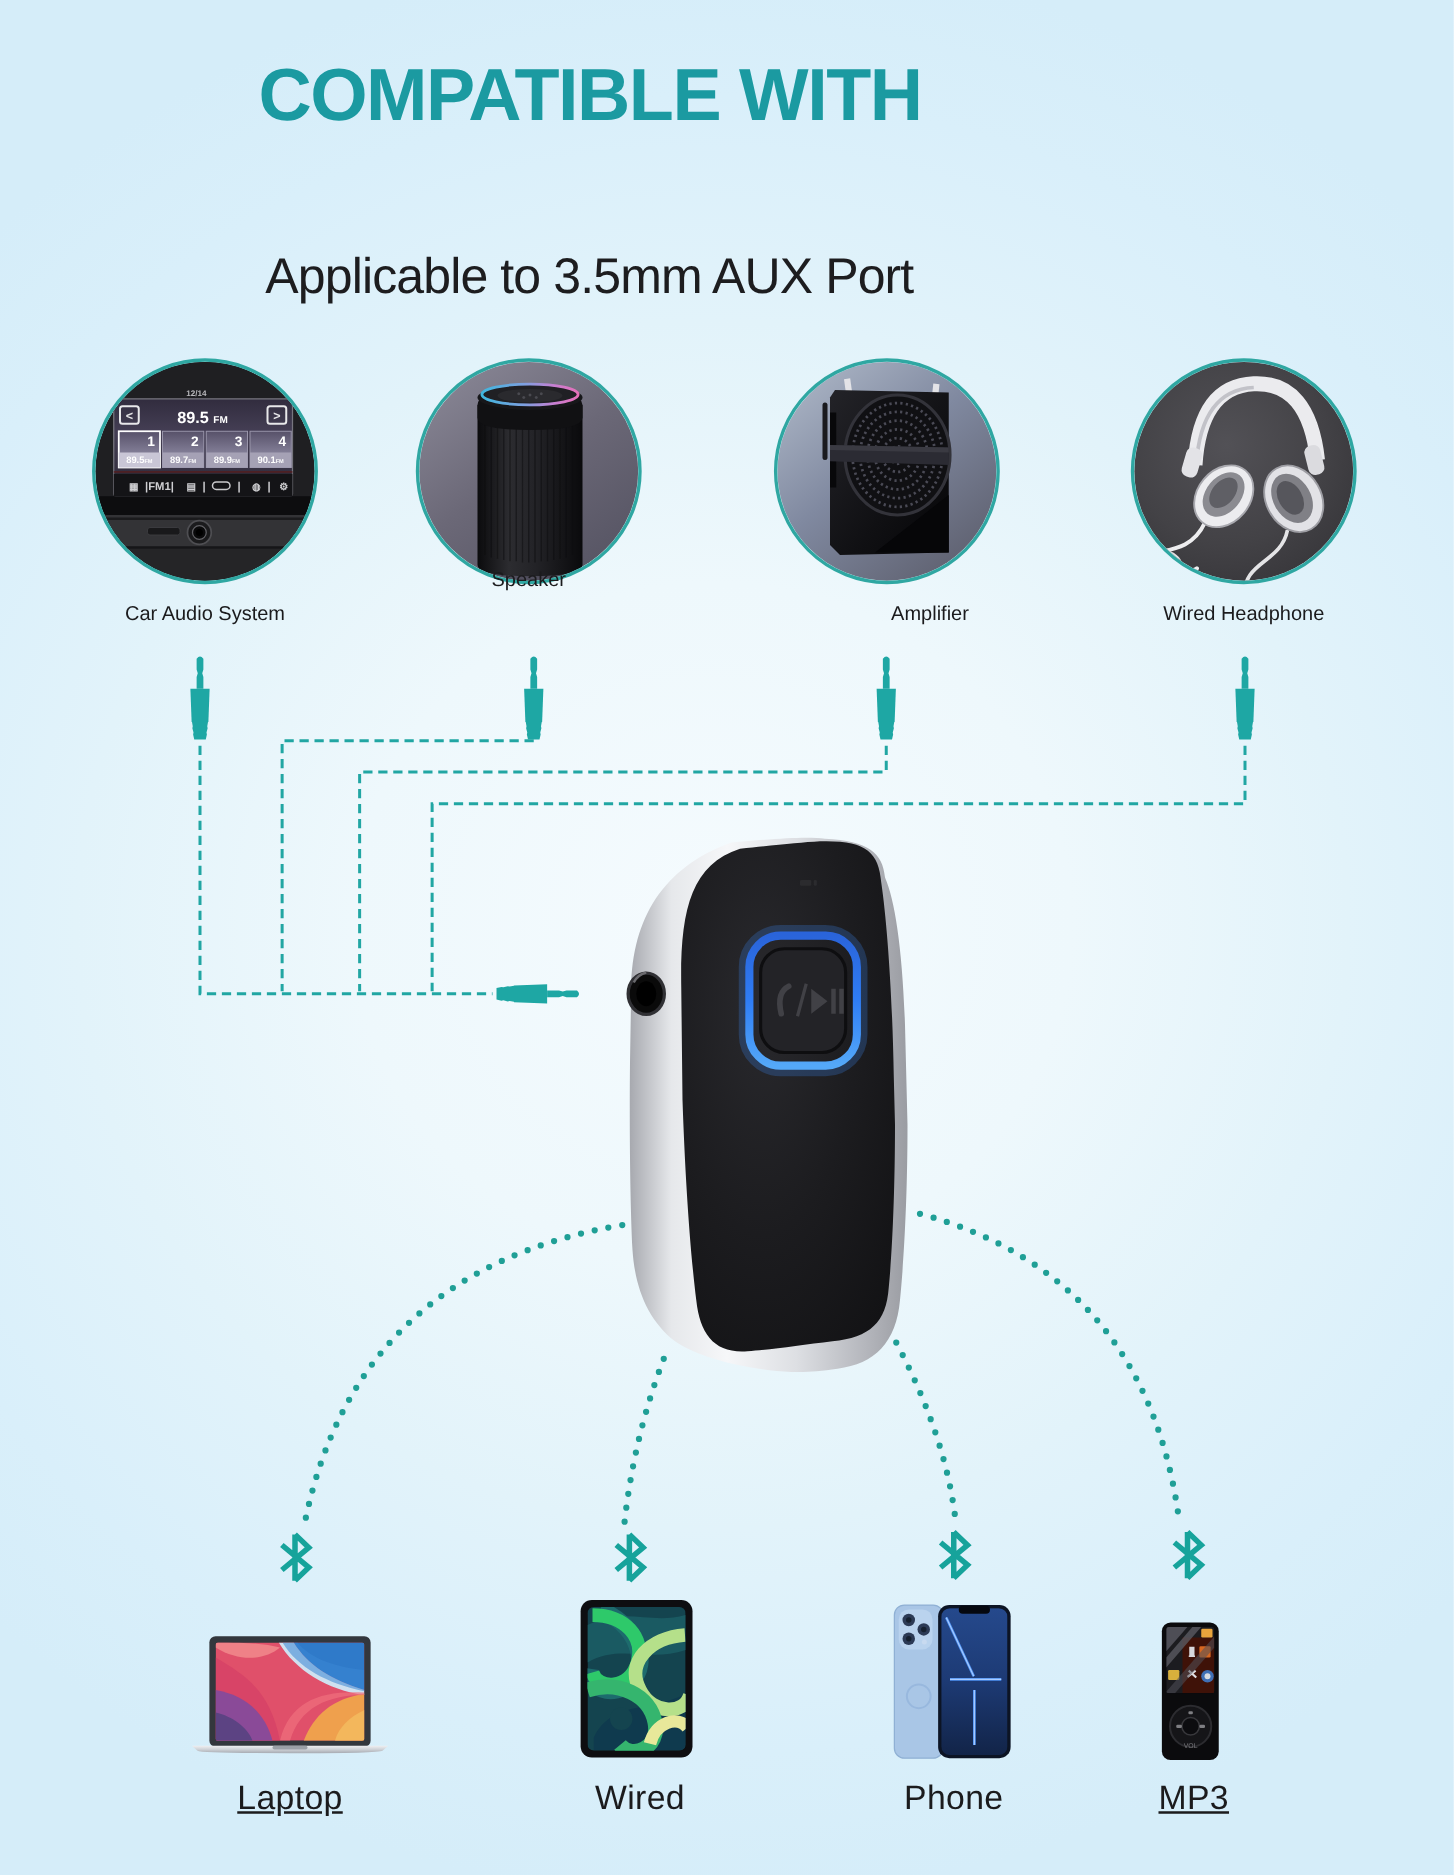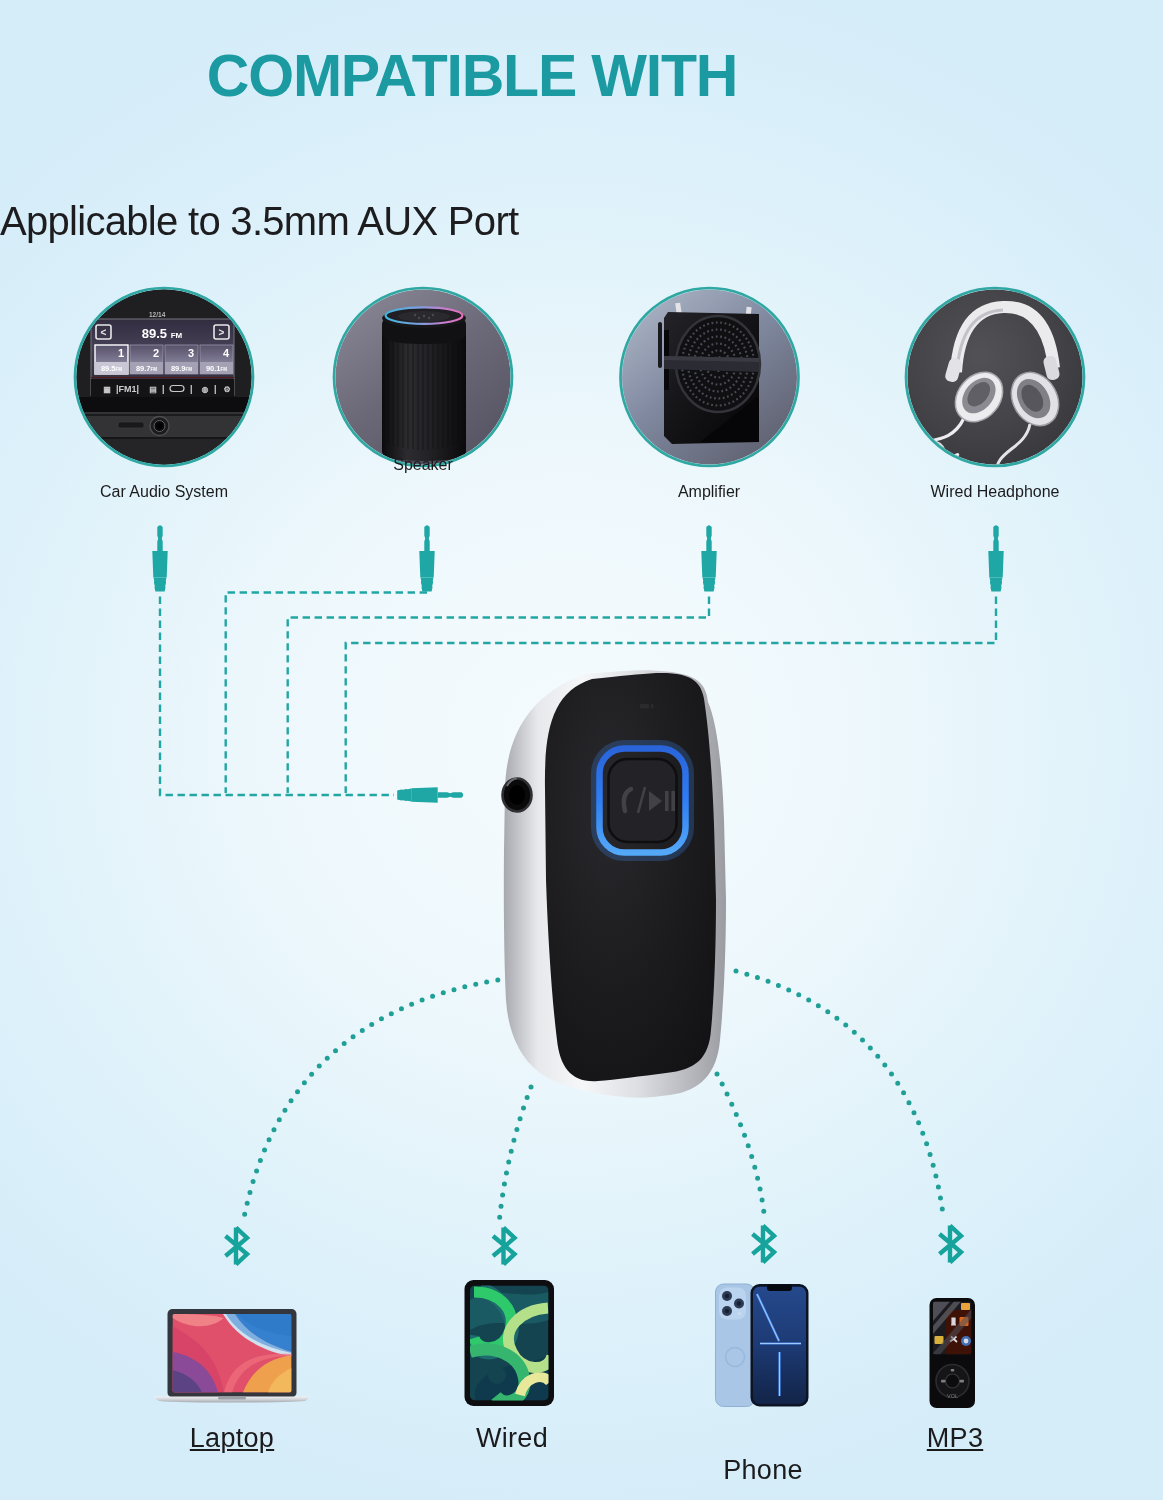--- a/index.html
+++ b/index.html
@@ -3,21 +3,21 @@
 <meta charset="utf-8">
 <style>
 html,body{margin:0;padding:0;}
 body{width:1163px;height:1500px;overflow:hidden;font-family:"Liberation Sans",sans-serif;}
 .page{position:absolute;left:0;top:0;width:1163px;height:1500px;
  background:radial-gradient(ellipse 820px 780px at 570px 740px,#f5fbfe 0%,#eef8fc 35%,#e2f3fa 62%,#d9effa 85%,#d5edf9 100%);}
 .t1{position:absolute;left:0;top:43px;width:944px;text-align:center;color:#1b9aa1;
  font-weight:bold;font-size:59px;line-height:67px;}
 .t1 .l1{letter-spacing:-1.2px;}
 .t1 .l2{letter-spacing:-2.5px;}
-.sub{position:absolute;left:0;top:197px;width:943px;color:#1d1d1f;font-size:40px;line-height:48px;letter-spacing:-0.7px;}
+.sub{position:absolute;left:0;top:197px;width:943px;text-align:center;color:#1d1d1f;font-size:40px;line-height:48px;letter-spacing:-0.7px;}
 .lbl{position:absolute;color:#1b1b1d;font-size:16px;line-height:26px;text-align:center;transform:translateX(-50%);white-space:nowrap;}
 .bl{font-size:27px;line-height:28px;letter-spacing:0.3px;}
 svg.main{position:absolute;left:0;top:0;}
 </style>
 </head>
 <body>
 <div class="page">
 <div class="t1"><span class="l1">COMPATIBLE WITH</span><br></div>
 <div class="sub">Applicable to 3.5mm AUX Port</div>
 
@@ -391,20 +391,20 @@
  <circle cx="952.5" cy="1381" r="7" fill="#0c0c0f" stroke="#38383c" stroke-width="1.2"></circle>
  <rect x="941" y="1379.8" width="4.5" height="2.6" rx="1" fill="#7e7e82"></rect>
  <rect x="959.5" y="1379.8" width="4.5" height="2.6" rx="1" fill="#7e7e82"></rect>
  <rect x="950.7" y="1369" width="3.6" height="2.4" rx="1" fill="#7e7e82"></rect>
  <text x="952.5" y="1398" font-size="5.5" fill="#77777b" text-anchor="middle">VOL</text>
 </g>
 </svg>
 
 <div class="lbl" style="left:164px;top:479px;">Car Audio System</div>
 <div class="lbl" style="left:423px;top:452px;">Speaker</div>
-<div class="lbl" style="left:709px;top:479px;text-align:center;">Amplifier</div>
+<div class="lbl" style="left:744px;top:479px;text-align:center;">Amplifier</div>
 <div class="lbl" style="left:995px;top:479px;">Wired Headphone</div>
 
 <div class="lbl bl" style="left:232px;top:1424px;text-decoration:underline;">Laptop</div>
 <div class="lbl bl" style="left:512px;top:1424px;">Wired</div>
-<div class="lbl bl" style="left:763px;top:1424px;margin-top:32px;">Phone</div>
+<div class="lbl bl" style="left:763px;top:1424px;">Phone</div>
 <div class="lbl bl" style="left:955px;top:1424px;text-decoration:underline;">MP3</div>
 </div>
 
 </body></html>

